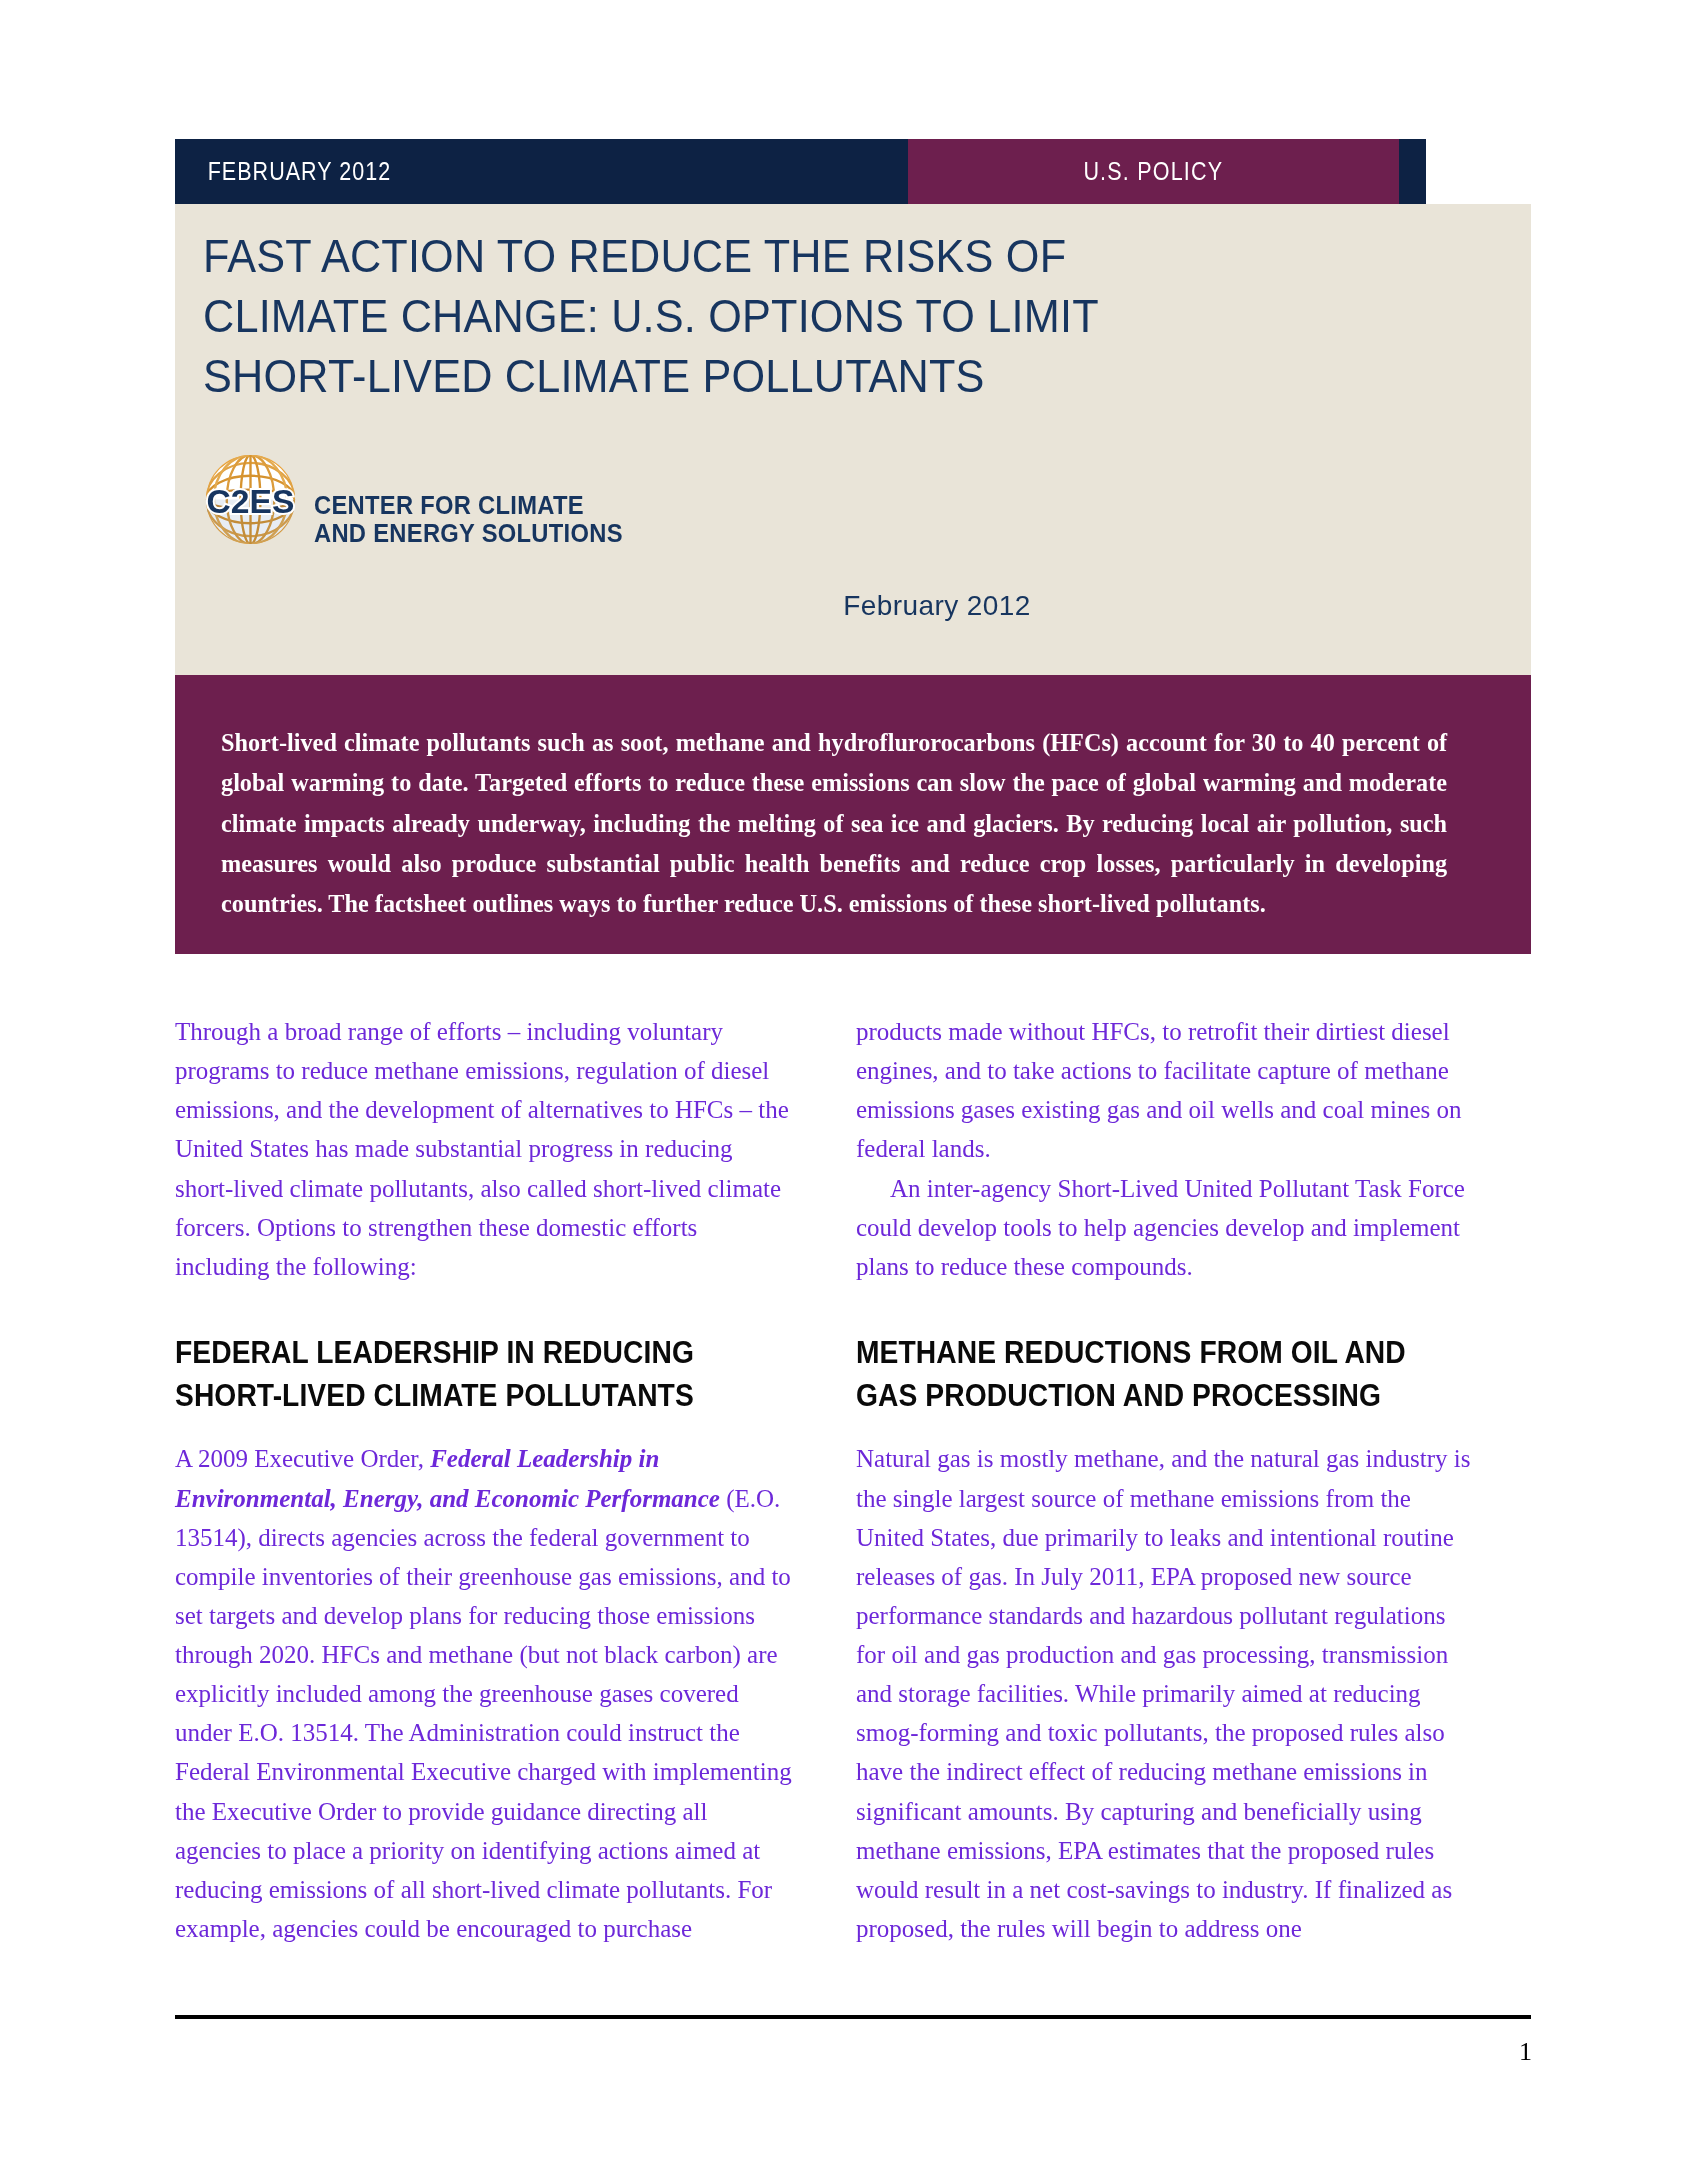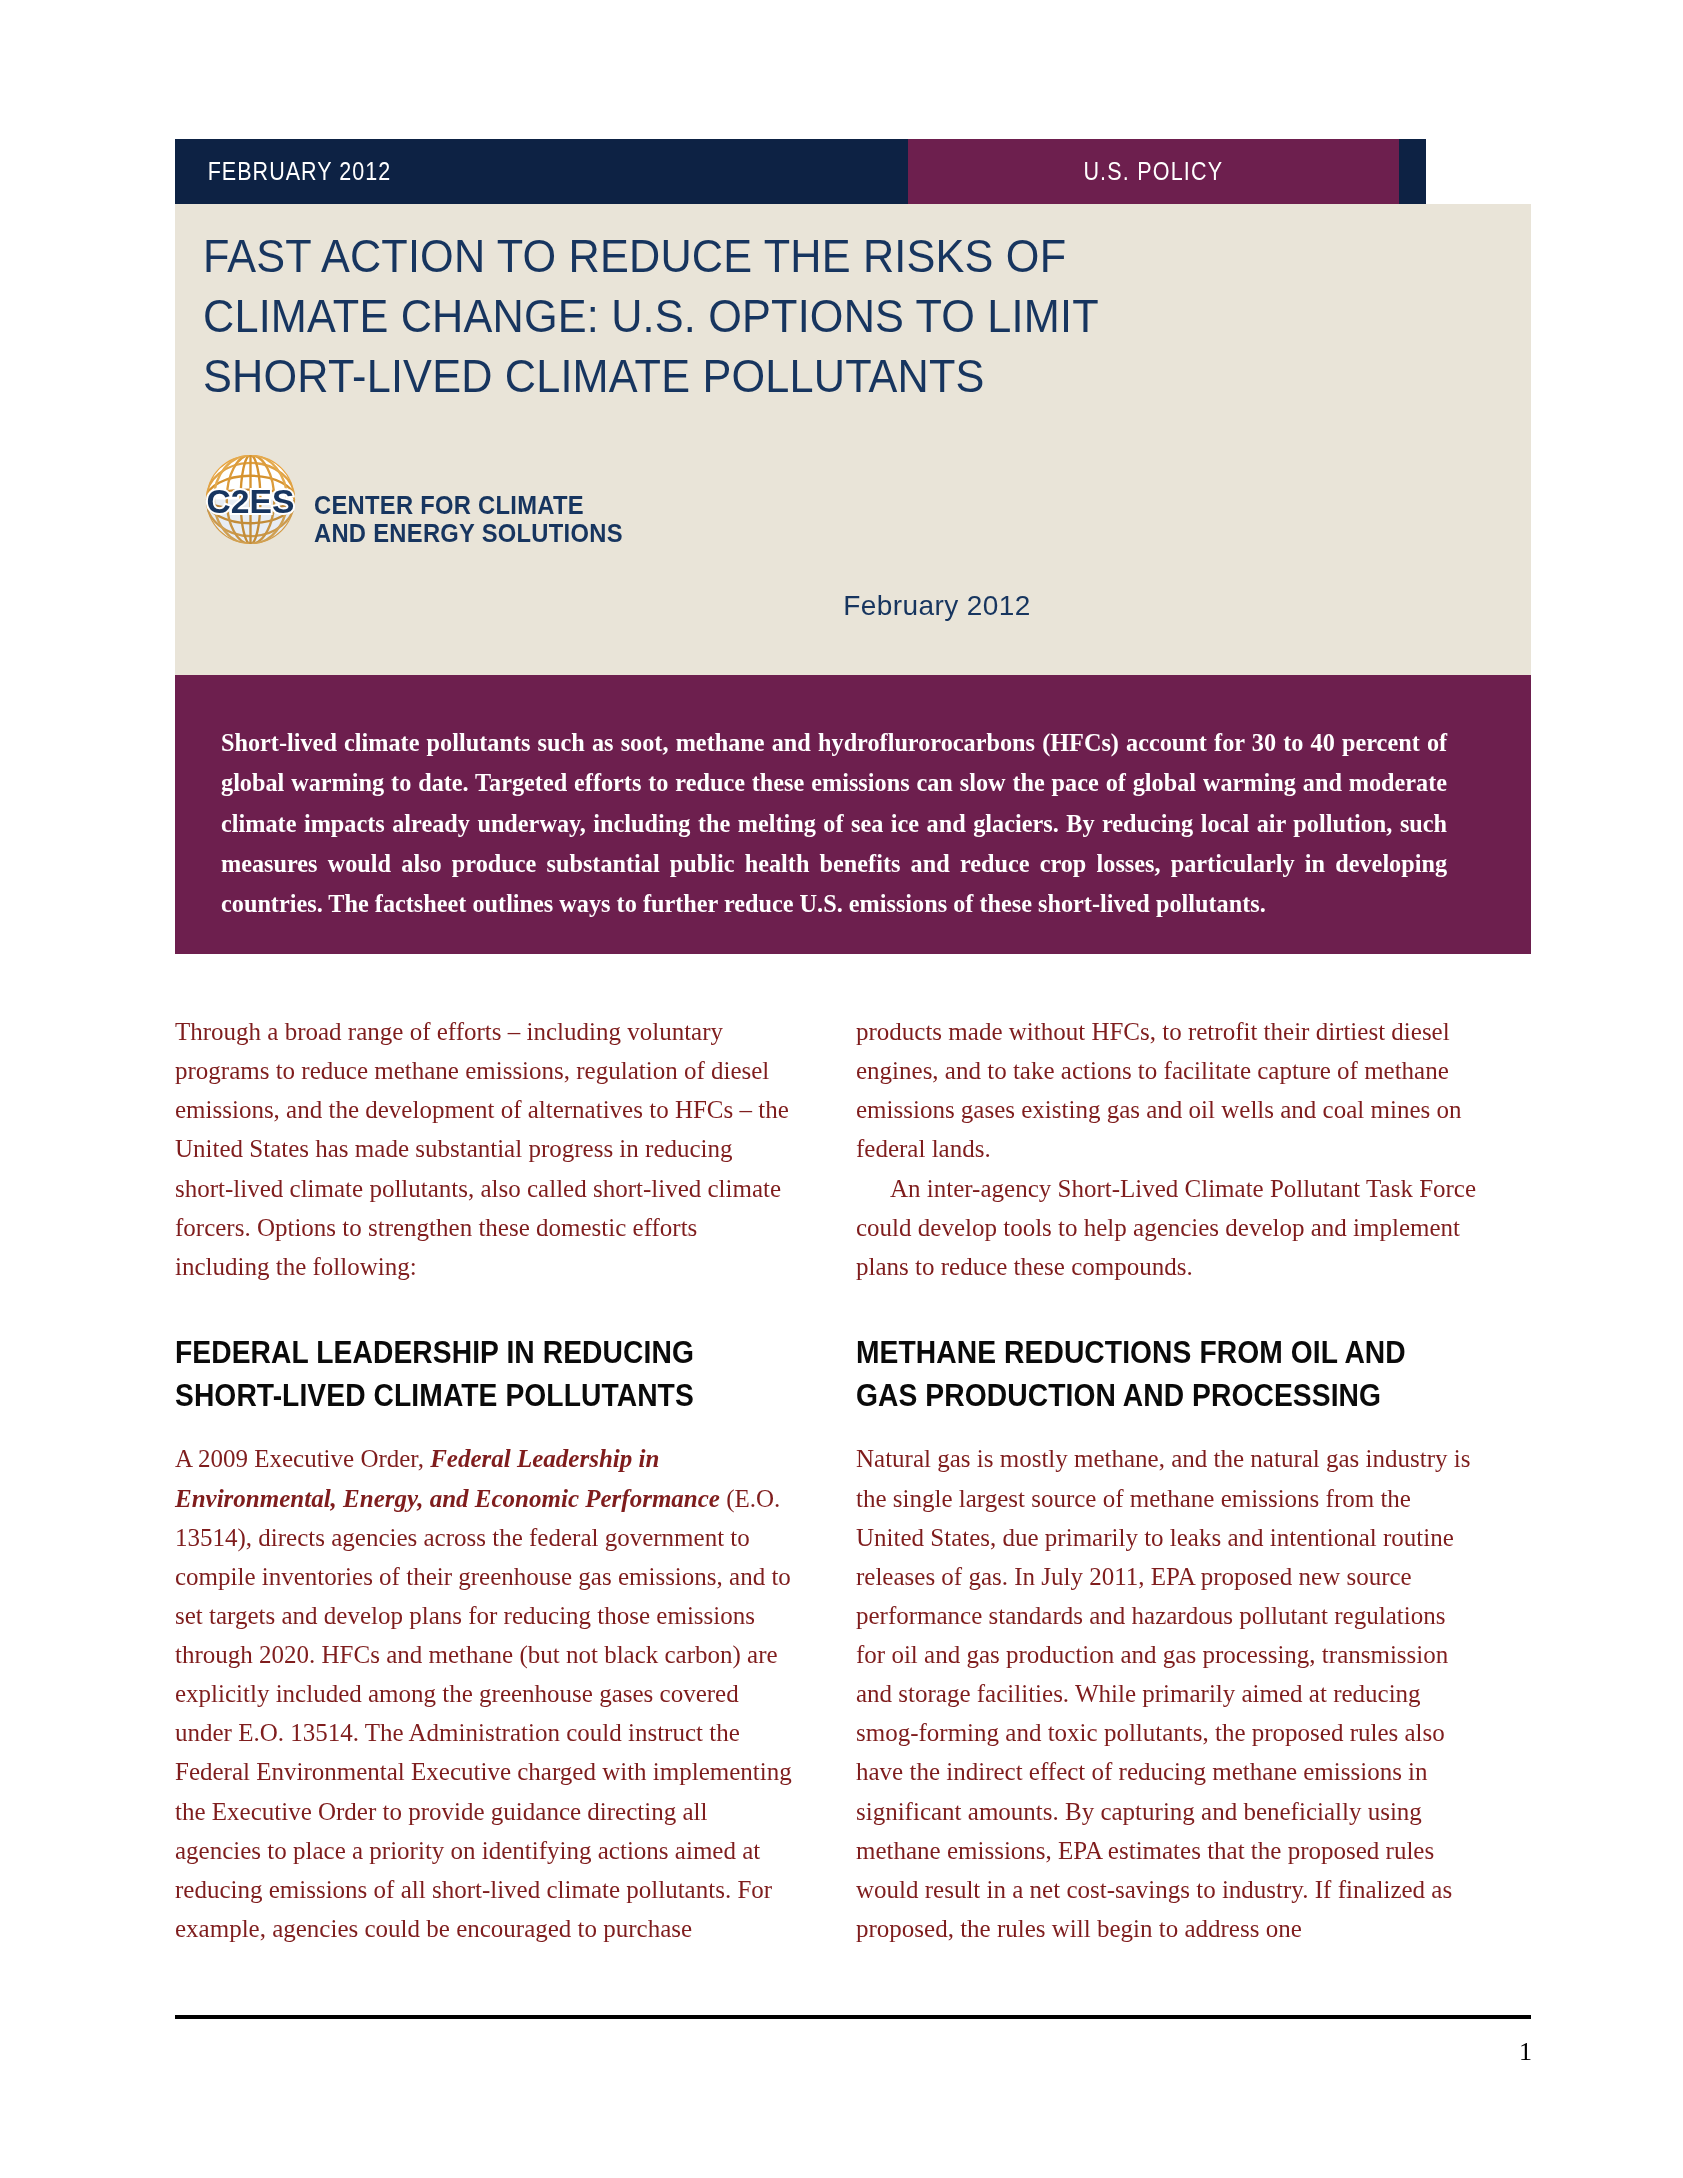--- a/index.html
+++ b/index.html
@@ -147,21 +147,21 @@
   
   .col {
     position: absolute;
     top: 1012px;
     width: 622px;
   }
   .col-left  { left: 163px; }
   .col-right { left: 844px; }
 
   .body-p {
-    color: #7f1d1d;
+    color: #6d28d9;
     font-size: 25px;
     line-height: 1.565;
     margin: 0 0 0 0;
     text-align: left;
   }
   .body-p.indent { text-indent: 34px; }
   .body-p em { font-style: italic; font-weight: bold; }
 
   .sec-head {
     color: #0a0a0a;
@@ -272,21 +272,21 @@
       <span class="hline">FEDERAL LEADERSHIP IN REDUCING</span>
       <span class="hline">SHORT-LIVED CLIMATE POLLUTANTS</span>
     </div>
 
     <p class="body-p"><span>A 2009 Executive Order, </span><em>Federal Leadership in Environmental, Energy, and Economic Performance</em><span> (E.O. 13514), directs agencies across the federal government to compile inventories of their greenhouse gas emissions, and to set targets and develop plans for reducing those emissions through 2020. HFCs and methane (but not black carbon) are explicitly included among the greenhouse gases covered under E.O. 13514. The Administration could instruct the Federal Environmental Executive charged with implementing the Executive Order to provide guidance directing all agencies to place a priority on identifying actions aimed at reducing emissions of all short-lived climate pollutants. For example, agencies could be encouraged to purchase</span></p>
   </div>
 
   <div class="col col-right">
     <p class="body-p">products made without HFCs, to retrofit their dirtiest diesel engines, and to take actions to facilitate capture of methane emissions gases existing gas and oil wells and coal mines on federal lands.</p>
 
-    <p class="body-p indent">An inter-agency Short-Lived Climate Pollutant Task Force could develop tools to help agencies develop and implement plans to reduce these compounds.</p>
+    <p class="body-p indent">An inter-agency Short-Lived United Pollutant Task Force could develop tools to help agencies develop and implement plans to reduce these compounds.</p>
 
     <div class="sec-head">
       <span class="hline">METHANE REDUCTIONS FROM OIL AND</span>
       <span class="hline">GAS PRODUCTION AND PROCESSING</span>
     </div>
 
     <p class="body-p">Natural gas is mostly methane, and the natural gas industry is the single largest source of methane emissions from the United States, due primarily to leaks and intentional routine releases of gas. In July 2011, EPA proposed new source performance standards and hazardous pollutant regulations for oil and gas production and gas processing, transmission and storage facilities. While primarily aimed at reducing smog-forming and toxic pollutants, the proposed rules also have the indirect effect of reducing methane emissions in significant amounts. By capturing and beneficially using methane emissions, EPA estimates that the proposed rules would result in a net cost-savings to industry. If finalized as proposed, the rules will begin to address one</p>
   </div>
 
   <div class="footer-rule"></div>

